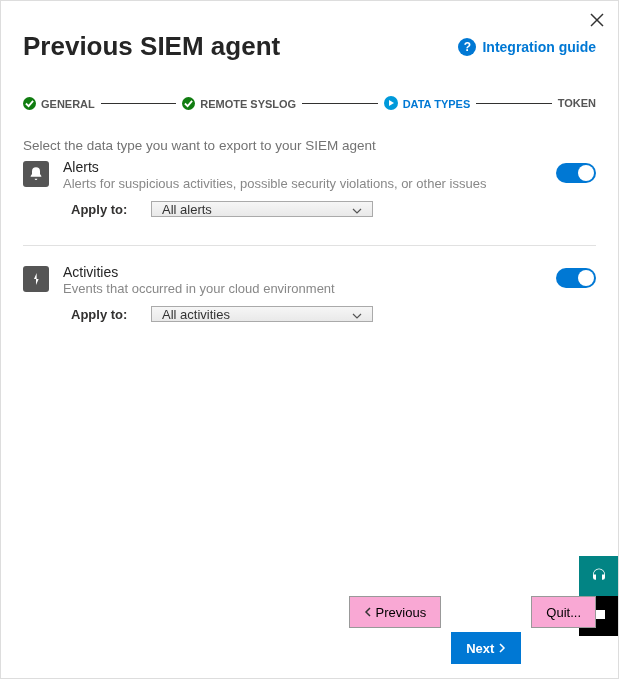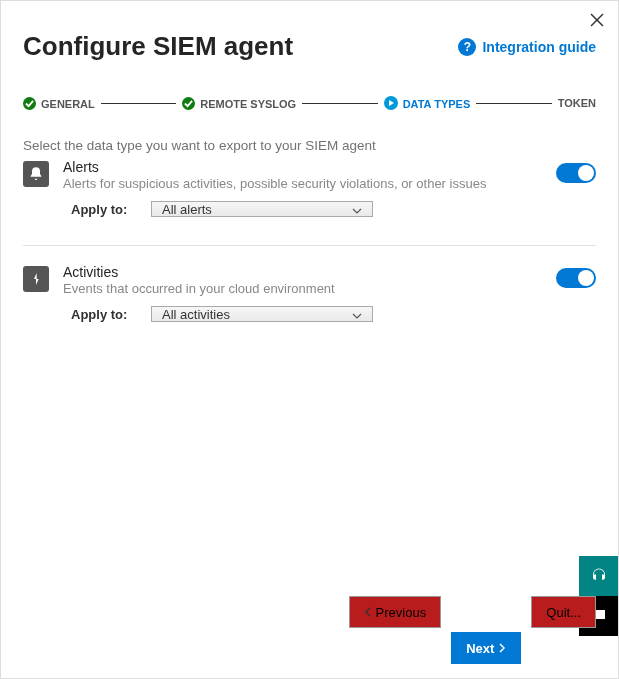--- a/index.html
+++ b/index.html
@@ -76,42 +76,42 @@
   .toggle::after {
     content:""; position:absolute; right:2px; top:2px;
     width:16px; height:16px; background:#fff; border-radius:50%;
   }
   .divider { height:1px; background:#e1e1e1; margin: 28px 0 18px 0; }
   .footer {
     position:absolute; bottom:14px; right:22px; display:flex; gap:10px;
   }
   .btn {
     height: 32px; padding: 0 14px; font-size:13px; cursor:pointer;
-    border:1px solid #999; background:#b91c1c; display:flex; align-items:center; gap:4px;
+    border:1px solid #999; background:#f9a8d4; display:flex; align-items:center; gap:4px;
   }
   .btn-primary { background:#0078d4; color:#fff; border-color:#0078d4; font-weight:600;margin-top:36px;}
   .side-widgets { position:absolute; right:-1px; top:555px; display:flex; flex-direction:column;}
   .widget { width:40px; height:40px; display:flex; align-items:center; justify-content:center; cursor:pointer;}
   .widget.teal { background:#028484; }
   .widget.black { background:#000; }
   .widget svg { width:18px; height:18px; fill:#fff; }
 </style>
 </head>
 <body>
 
 <div class="dialog">
   <button class="close">
     <svg viewBox="0 0 14 14" width="14" height="14">
         <line x1="1" y1="1" x2="13" y2="13" stroke="#333" stroke-width="1.5"></line>
         <line x1="13" y1="1" x2="1" y2="13" stroke="#333" stroke-width="1.5"></line>
       </svg>
   </button>
 
   <div class="header-row">
-    <h1>Configure SIEM agent</h1>
+    <h1>Previous SIEM agent</h1>
     <div class="guide-link">
       <span class="help-icon">?</span>
       <span>Integration guide</span>
     </div>
   </div>
 
   <div class="stepper">
     <div class="step">
       <span class="check">
           <svg viewBox="0 0 10 10">

